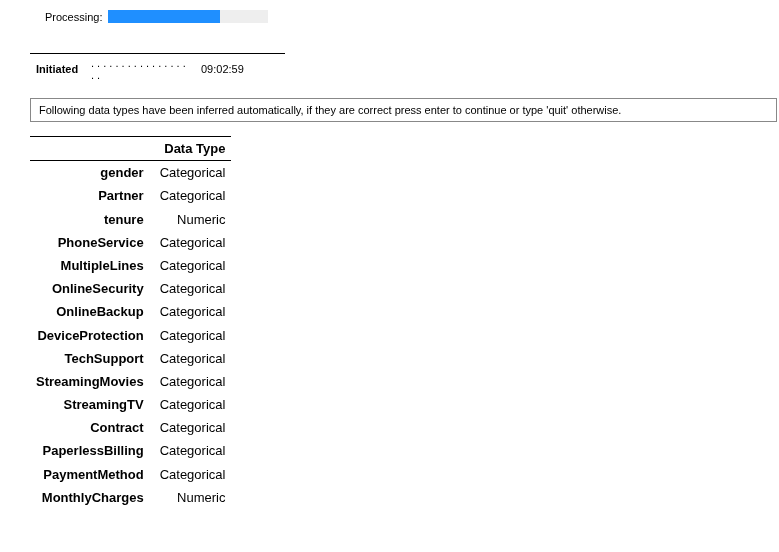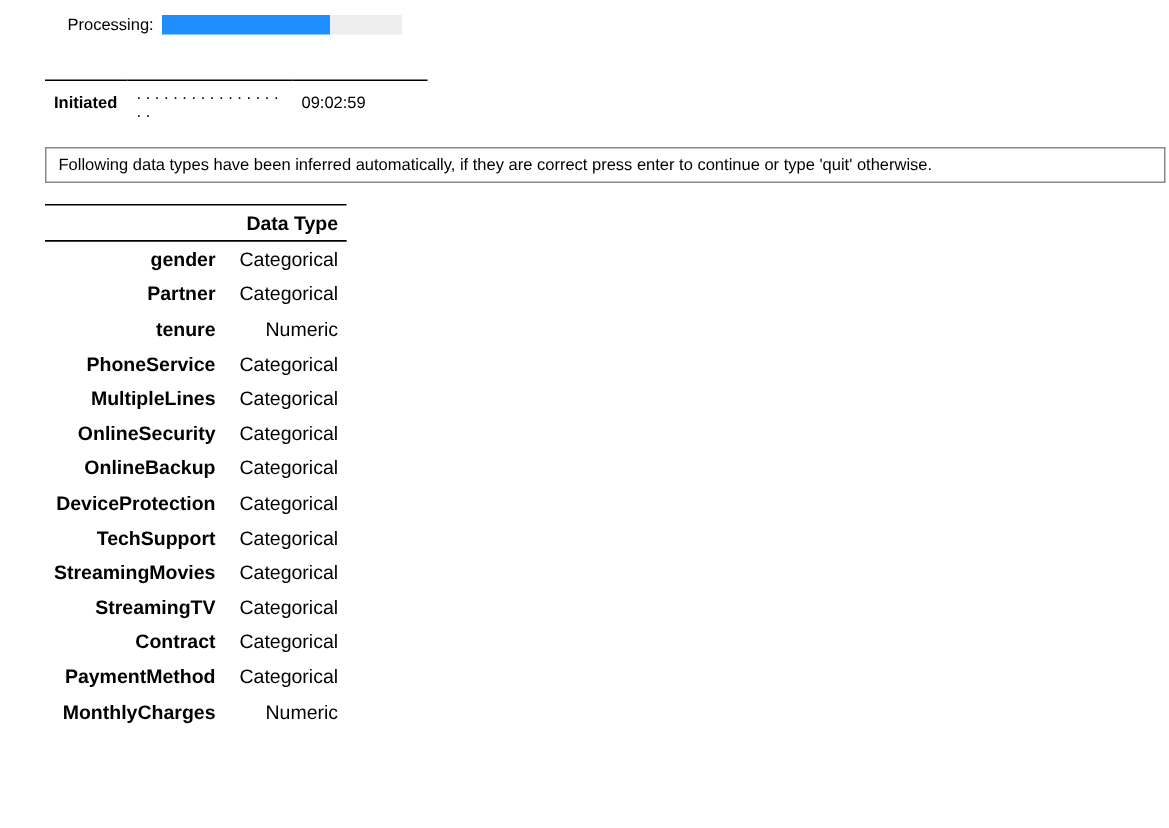--- a/index.html
+++ b/index.html
@@ -159,20 +159,24 @@
       </tr>
       <tr>
         <td class="feat">StreamingTV</td>
         <td class="dtype">Categorical</td>
       </tr>
       <tr>
         <td class="feat">Contract</td>
         <td class="dtype">Categorical</td>
       </tr>
       <tr>
+        <td class="feat">PaperlessBilling</td>
+        <td class="dtype">Categorical</td>
+      </tr>
+      <tr>
         <td class="feat">PaymentMethod</td>
         <td class="dtype">Categorical</td>
       </tr>
       <tr>
         <td class="feat">MonthlyCharges</td>
         <td class="dtype">Numeric</td>
       </tr>
     </tbody>
 </table>
 

